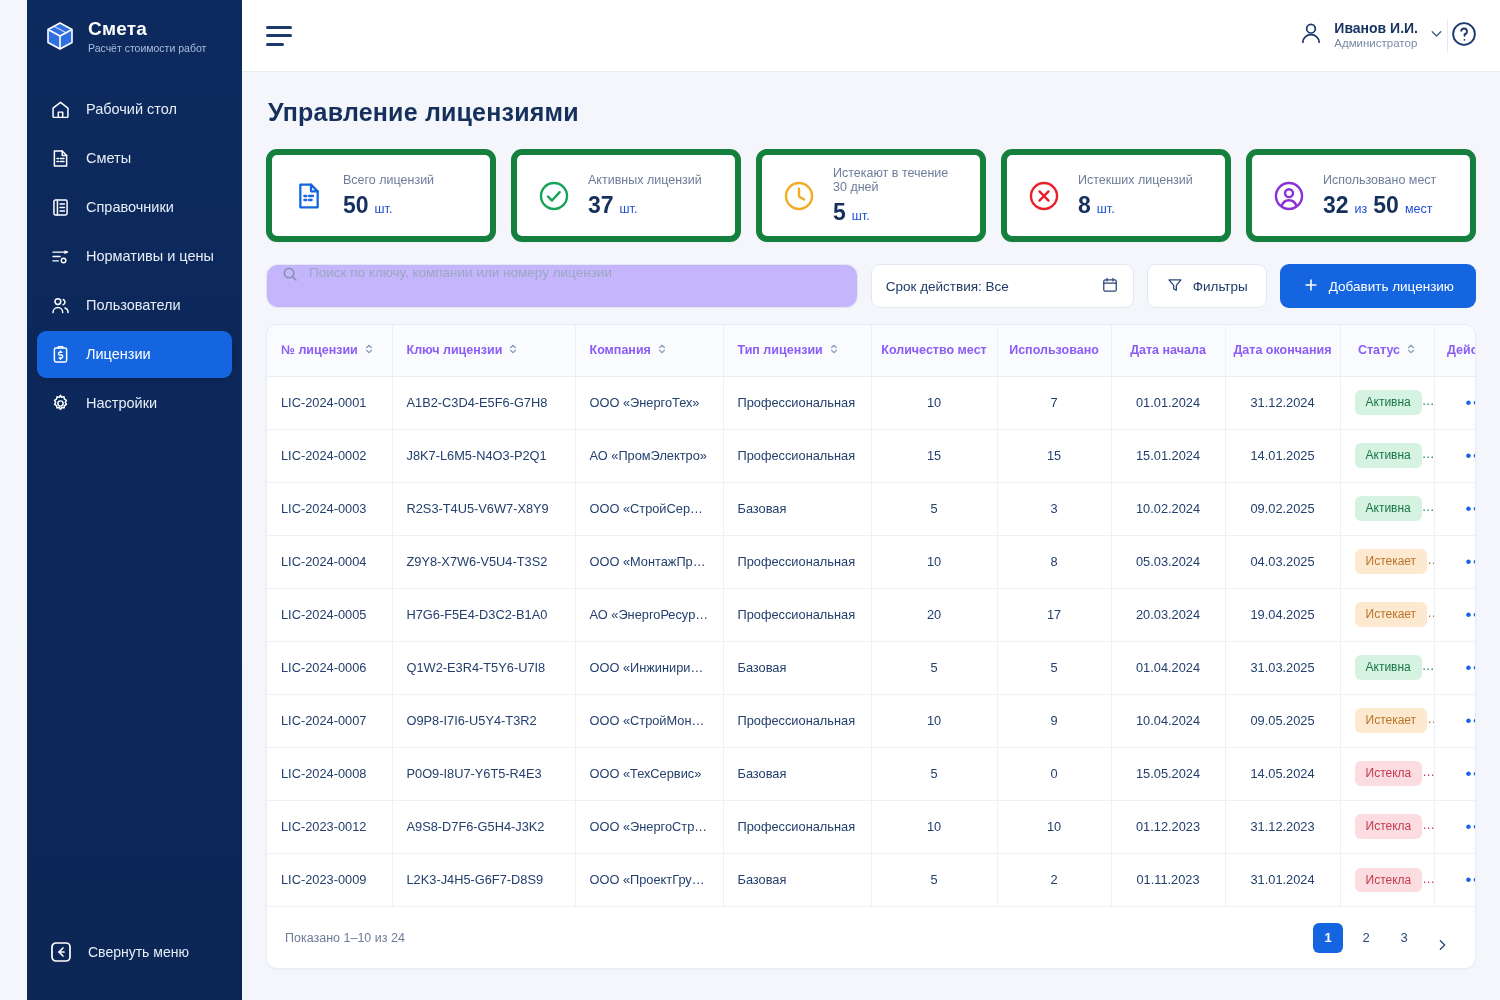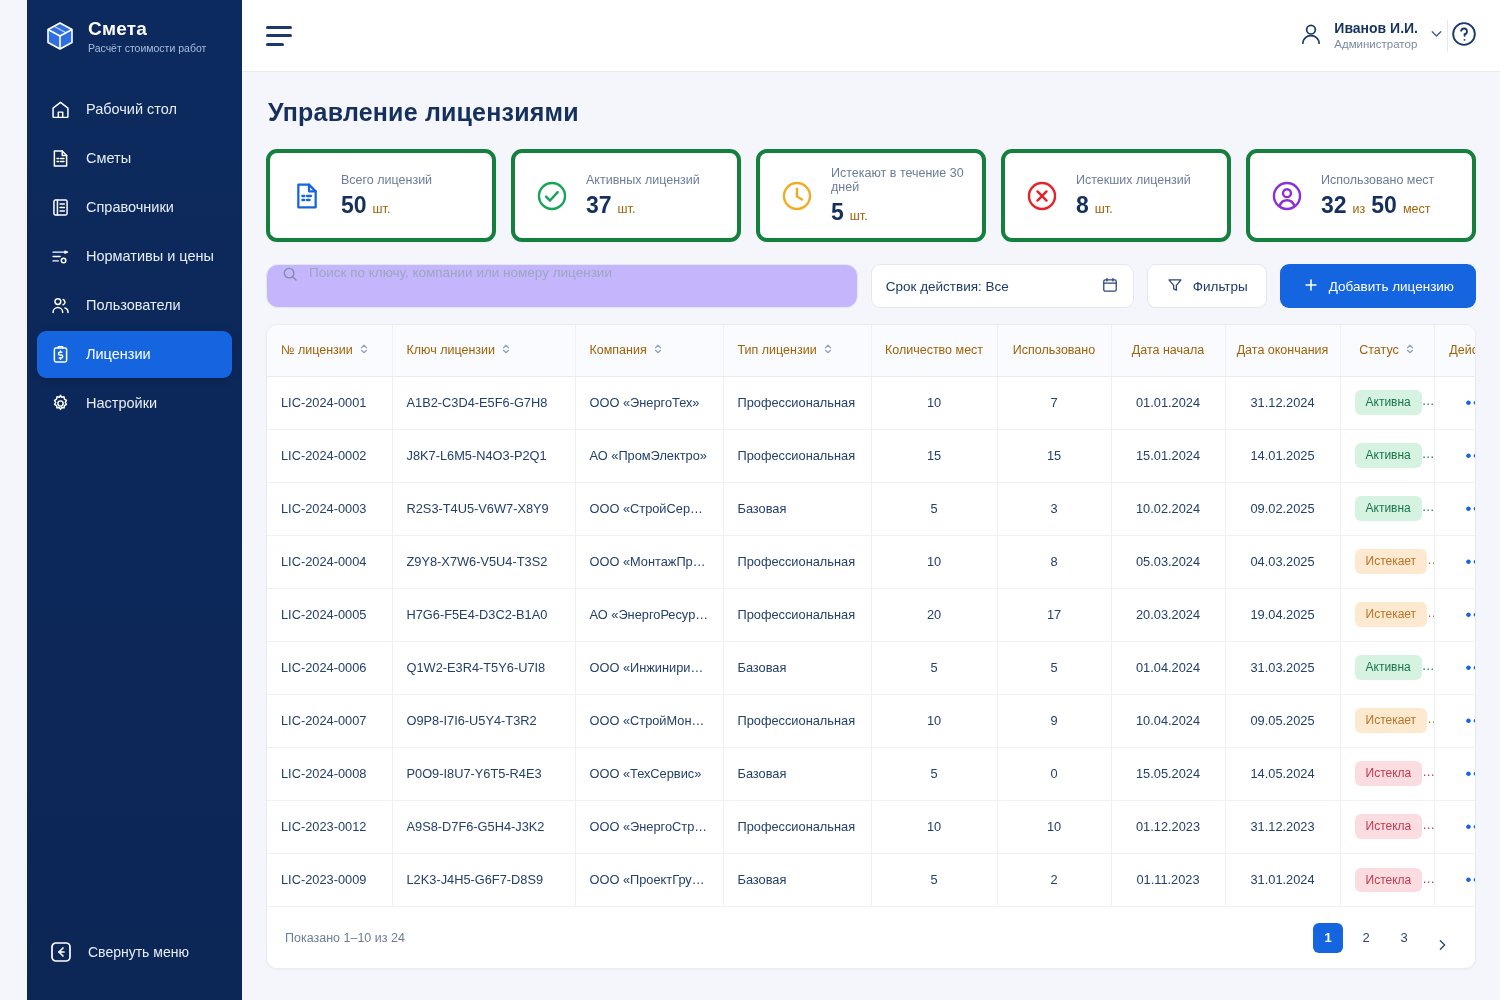--- a/index.html
+++ b/index.html
@@ -65,48 +65,48 @@
     border-bottom: 1px solid #e6ebf3;
     display: flex; align-items: center;
     padding: 0 22px 0 24px;
     flex: 0 0 72px;
   }
   .hamburger { width: 26px; height: 20px; display: flex; flex-direction: column; justify-content: space-between; cursor: pointer; }
   .hamburger span { display:block; height: 3px; border-radius: 2px; background:#1b3a6b; }
   .hamburger span:nth-child(1){ width: 26px; }
   .hamburger span:nth-child(2){ width: 26px; }
   .hamburger span:nth-child(3){ width: 18px; }
-  .topbar-right { margin-left: auto; display: flex; align-items: flex-end; gap: 2px; }
+  .topbar-right { margin-left: auto; display: flex; align-items: flex-start; gap: 2px; }
   .user-block { display: flex; align-items: center; gap: 10px; cursor: pointer; }
   .user-text { display: flex; flex-direction: column; line-height: 1.2; }
   .user-name { font-size: 14px; font-weight: bold; color: #16335f; }
   .user-role { font-size: 11.5px; color: #7b8aa6; margin-top: 1px; }
   .divider-v { width: 1px; height: 32px; background: #e3e9f2; }
 
   .content { flex: 1 1 auto; padding: 22px 24px 0 24px; overflow: hidden; }
   .page-title { font-size: 25px; font-weight: bold; color: #15305c; margin: 4px 0 22px 2px; letter-spacing: .2px; }
 
   
   .stats { display: flex; gap: 15px; margin-bottom: 22px; }
   .stat-card {
     flex: 1 1 0;
     background: #ffffff;
-    border: 4px solid #15803d;
+    border: 6px solid #15803d;
     border-radius: 11px;
     height: 93px;
     display: flex; align-items: center; gap: 15px;
     padding: 0 18px;
     box-shadow: 0 1px 2px rgba(18,42,82,.035);
   }
   .stat-ico { width: 38px; height: 38px; flex: 0 0 38px; display:flex; align-items:center; justify-content:center; }
   .stat-body { display: flex; flex-direction: column; }
   .stat-label { font-size: 12.5px; color: #6c7c99; margin-bottom: 5px; }
   .stat-val { display: flex; align-items: baseline; gap: 6px; }
   .stat-num { font-size: 23px; font-weight: bold; color: #15305c; }
-  .stat-unit { font-size: 12.5px; color: #a16207; }
+  .stat-unit { font-size: 12.5px; color: #1d4ed8; }
 
   
   .toolbar { display: flex; gap: 13px; align-items: center; margin-bottom: 16px; }
   .search-box {
     flex: 1 1 auto;
     height: 44px; background: #c4b5fd;
     border: 1px solid #e2e8f2; border-radius: 12px;
     display: flex; align-items: flex-start; gap: 10px; padding: 0 14px;
   }
   .search-box input {
@@ -137,21 +137,21 @@
   }
 
   
   .table-card {
     background: #fff; border: 1px solid #e7ecf5; border-radius: 11px;
     overflow: hidden; box-shadow: 0 1px 2px rgba(18,42,82,.035);
   }
   table { width: 100%; border-collapse: collapse; table-layout: fixed; }
   thead th {
     background: #f9fbfe;
-    font-size: 12.5px; font-weight: normal; color: #a16207;
+    font-size: 12.5px; font-weight: bold; color: #8b5cf6;
     height: 51px; text-align: left;
     padding: 0 14px;
     border-bottom: 1px solid #e7ecf5;
     border-right: 1px solid #eef2f8;
     white-space: nowrap;
   }
   thead th:last-child { border-right: none; }
   thead th .th-in { display: flex; align-items: center; gap: 6px; }
   thead th.c { text-align: center; }
   thead th.c .th-in { justify-content: center; }

